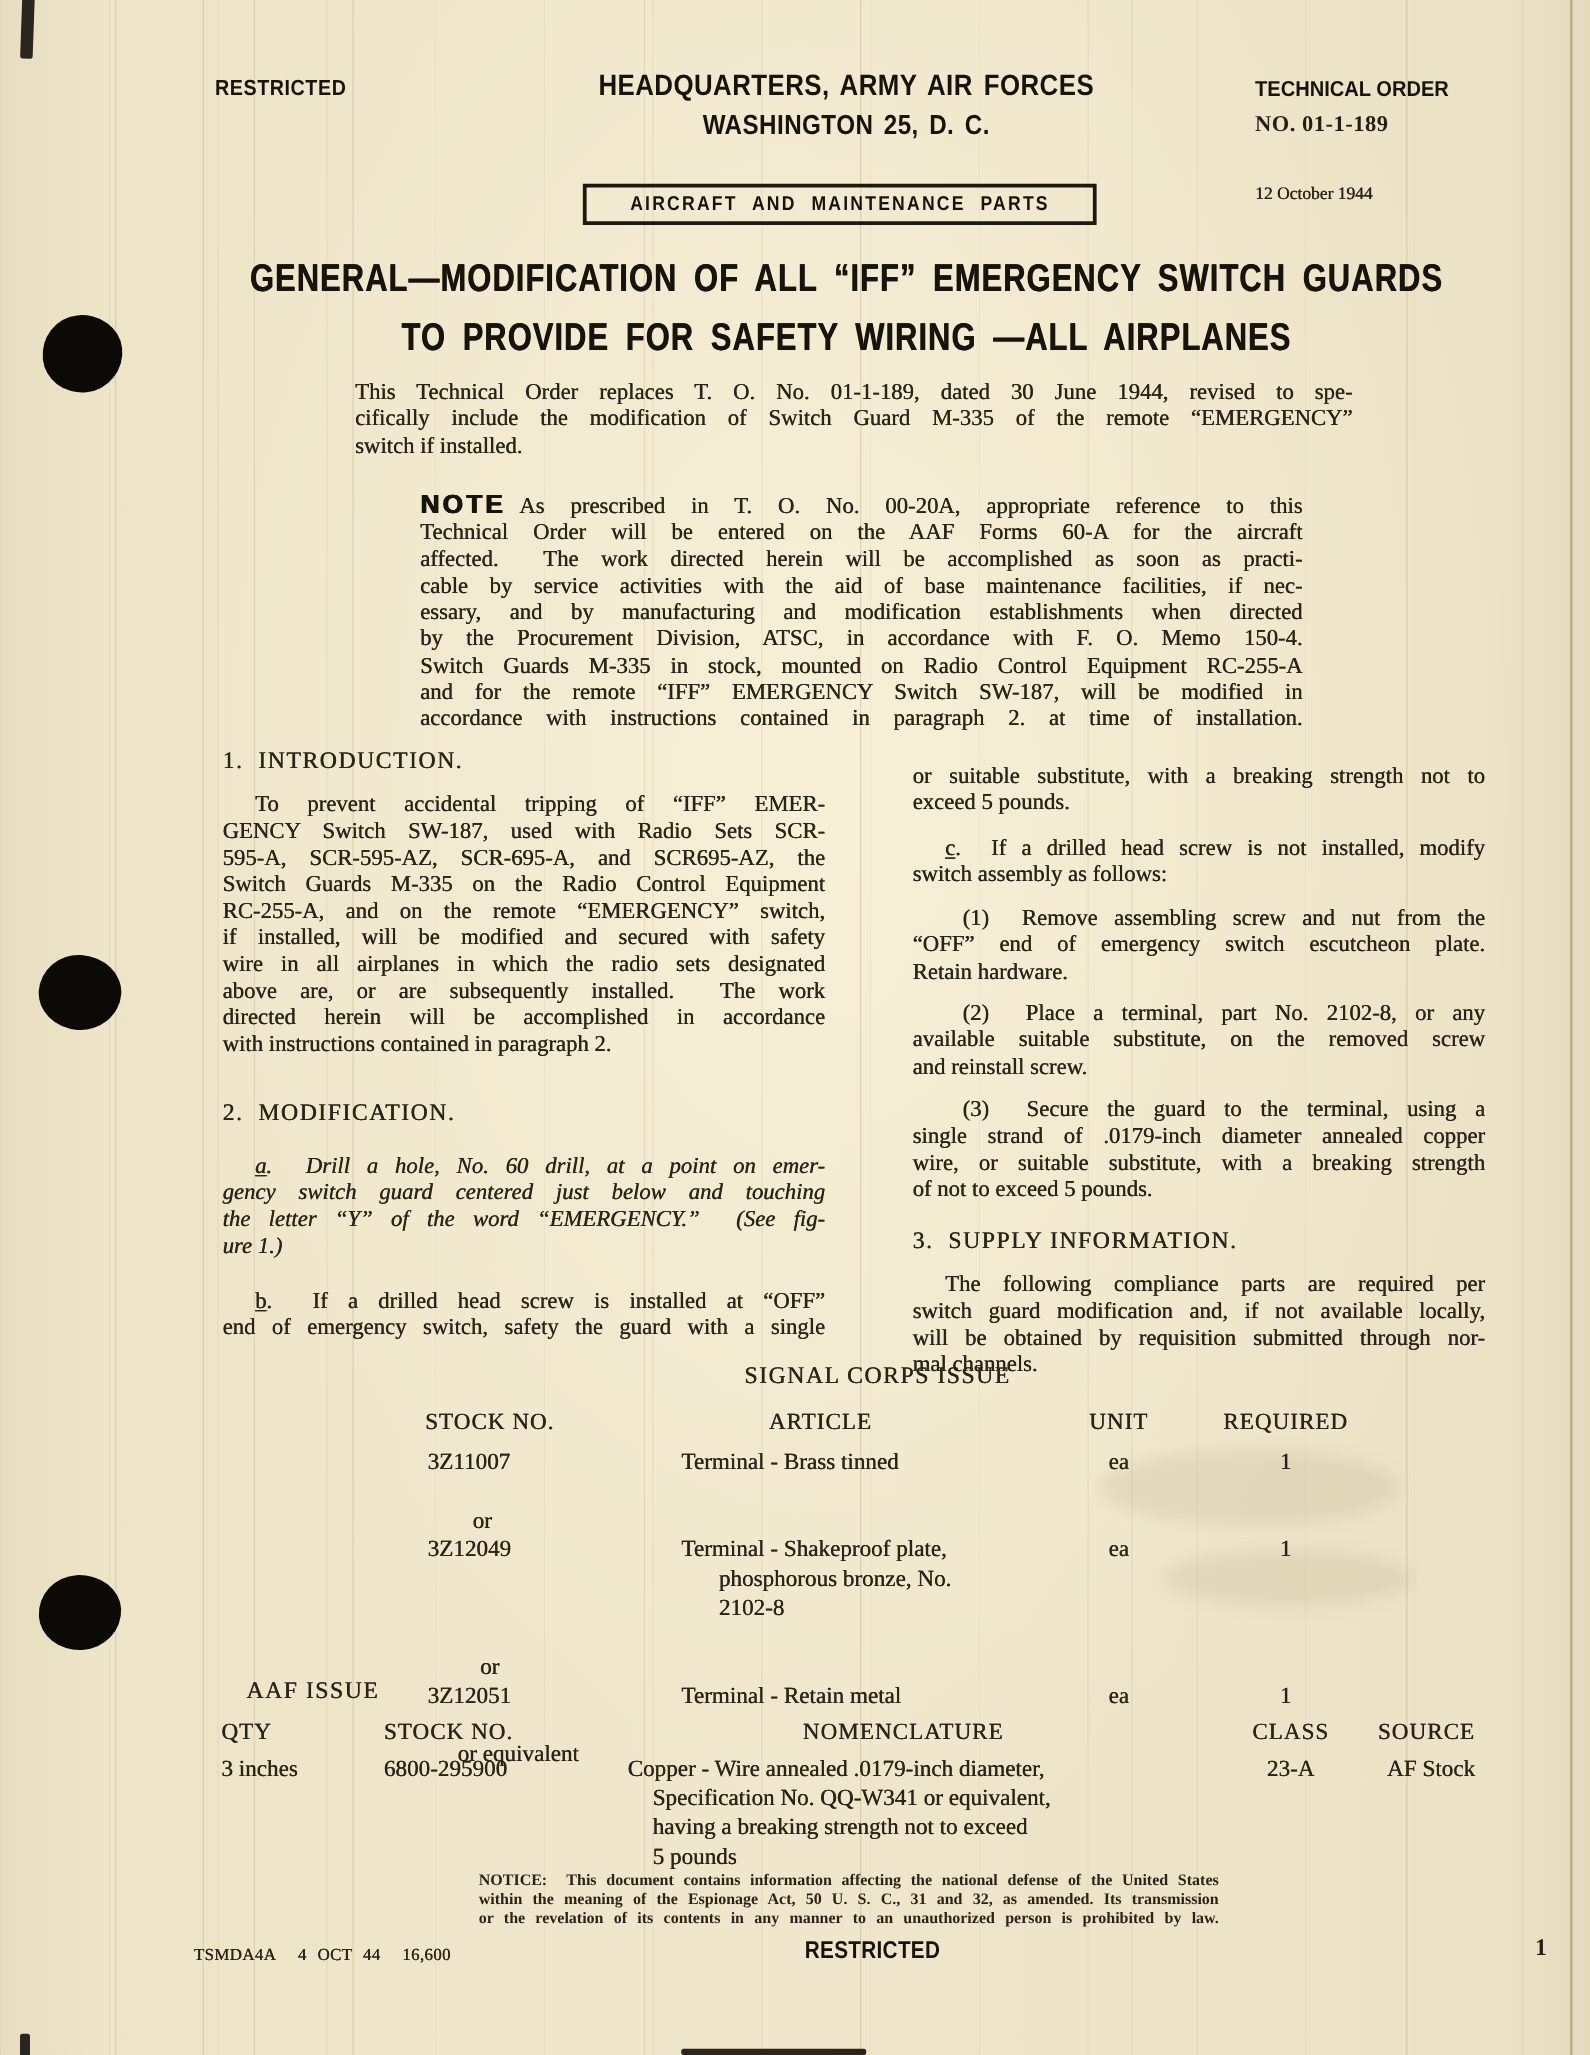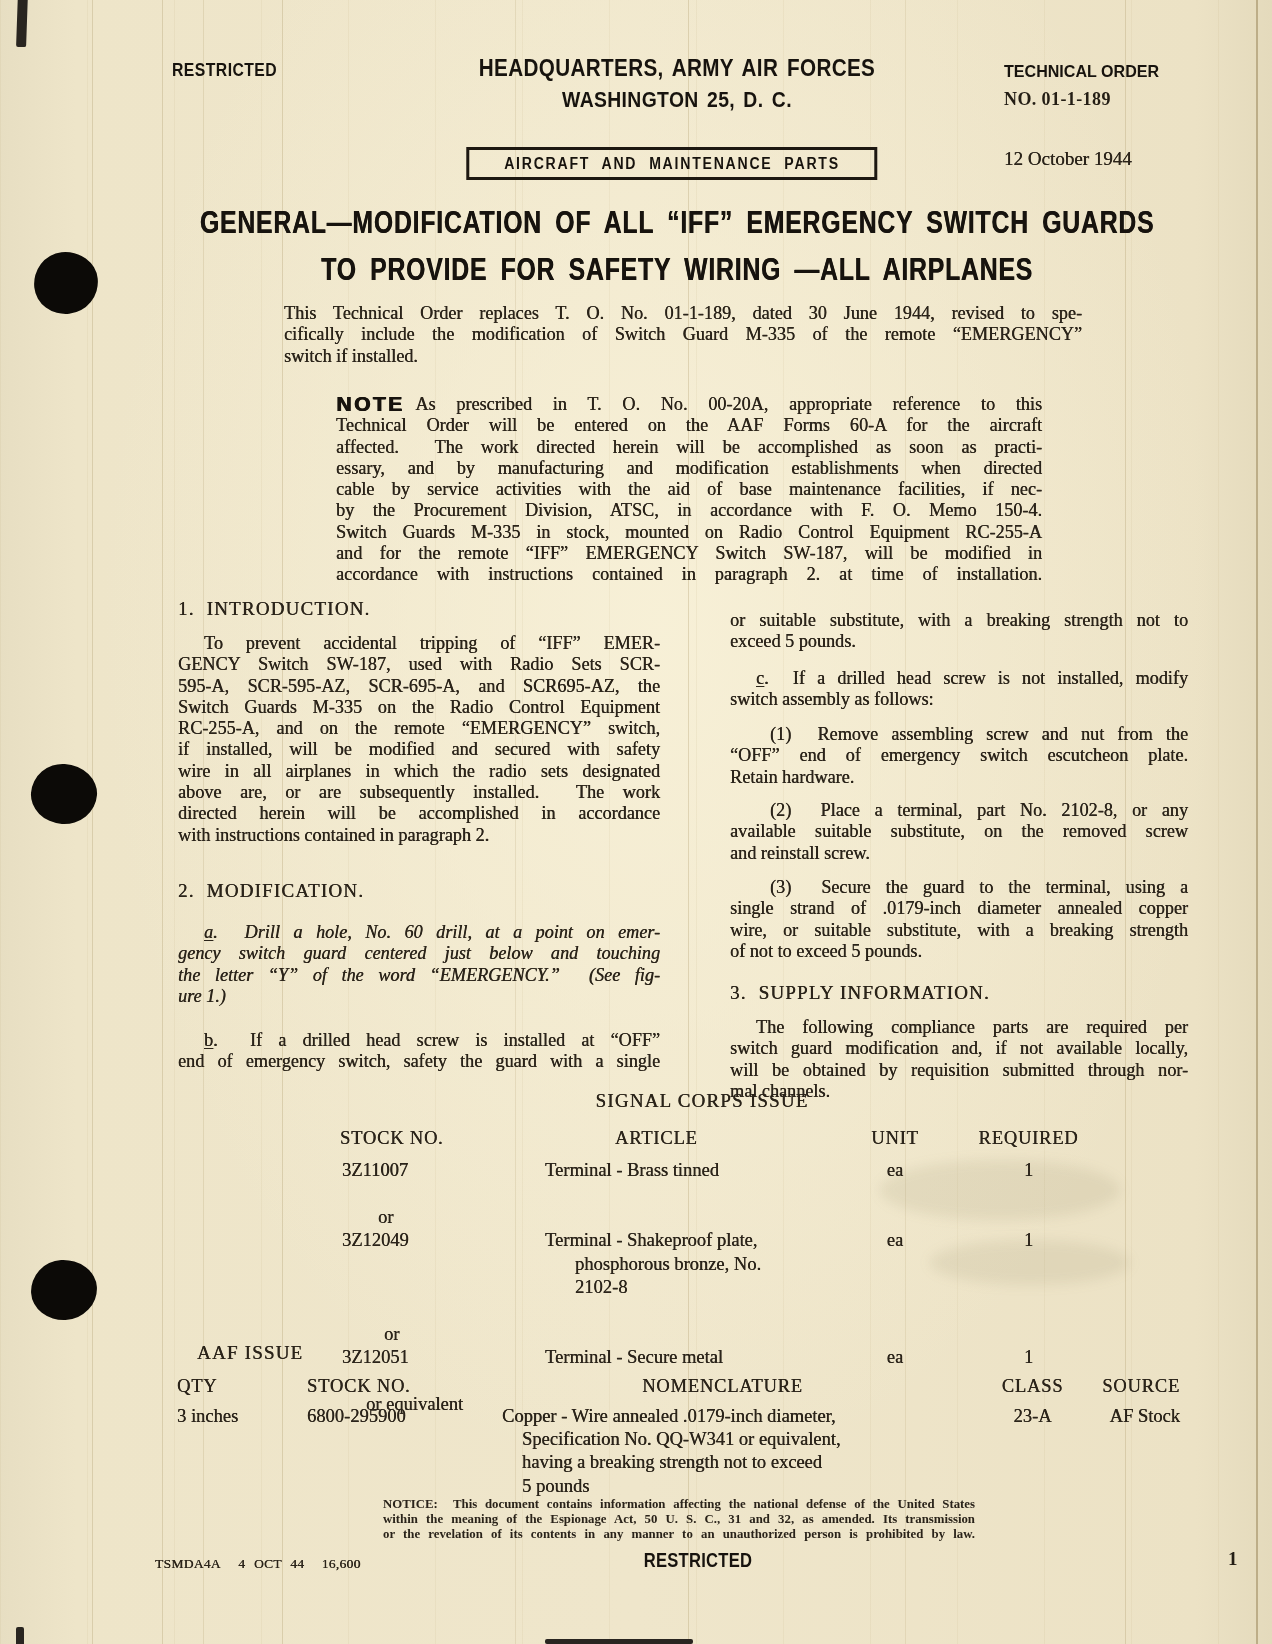--- a/index.html
+++ b/index.html
@@ -28,21 +28,21 @@
   .hdr-restricted{position:absolute; left:172px; top:60px; font-size:17.5px; letter-spacing:.5px; transform:scaleX(.9); transform-origin:left center;}
   .hdr-hq{position:absolute; left:677px; top:55px; transform:translateX(-50%) scaleX(.88); text-align:center; white-space:nowrap;}
   .hdr-hq .l1{font-size:23.5px; letter-spacing:.4px; word-spacing:3px;}
   .hdr-hq .l2{font-size:22px; margin-top:5px; letter-spacing:.4px; word-spacing:3px;}
   .hdr-to{position:absolute; left:1004px; top:61px;}
   .hdr-to .l1{font-size:17.3px; transform:scaleX(.93); transform-origin:left center; white-space:nowrap;}
   .hdr-to .l2{font-family:"Liberation Serif",serif; font-weight:700; color:#241e15; font-size:18px; margin-top:7px; letter-spacing:.4px;}
   .stamp-box{position:absolute; left:672px; top:147px; transform:translateX(-50%);
      border:3.5px solid #1d1811; padding:5px 12px 4px; white-space:nowrap;}
   .stamp-box span{display:inline-block; font-size:16px; letter-spacing:2px; word-spacing:7px; transform:scaleX(.88); transform-origin:center;}
-  .hdr-date{position:absolute; left:1004px; top:148px; font-size:19px; text-shadow:.3px 0 0 currentColor;}
+  .hdr-date{position:absolute; left:1004px; top:148px; font-size:14px; text-shadow:.3px 0 0 currentColor;}
 
   
   .doc-title{position:absolute; left:677px; top:199px; transform:translateX(-50%) scaleX(.8); text-align:center; white-space:nowrap;}
   .doc-title div{font-size:31px; line-height:47px; letter-spacing:1px; word-spacing:7px; text-shadow:.5px 0 0 currentColor;}
 
   
   .jlines > div{text-align:justify; text-align-last:justify; min-height:1em;}
   .last-left > div:last-child{text-align-last:left;}
   .ind > div:first-child{text-indent:26px;}
   .indlg > div:first-child{text-indent:40px;}
@@ -146,22 +146,22 @@
       <div>This Technical Order replaces T. O. No. 01-1-189, dated 30 June 1944, revised to spe-</div>
       <div>cifically include the modification of Switch Guard M-335 of the remote “EMERGENCY”</div>
       <div>switch if installed.</div>
     </div>
   <div class="note serif bodytext">
     <span class="note-label gothic">NOTE</span>
     <div class="jlines">
         <div>As prescribed in T. O. No. 00-20A, appropriate reference to this</div>
         <div>Technical Order will be entered on the AAF Forms 60-A for the aircraft</div>
         <div>affected.&nbsp; The work directed herein will be accomplished as soon as practi-</div>
+        <div>cable by service activities with the aid of base maintenance facilities, if nec-</div>
         <div>essary, and by manufacturing and modification establishments when directed</div>
-        <div>cable by service activities with the aid of base maintenance facilities, if nec-</div>
         <div>by the Procurement Division, ATSC, in accordance with F. O. Memo 150-4.</div>
         <div>Switch Guards M-335 in stock, mounted on Radio Control Equipment RC-255-A</div>
         <div>and for the remote “IFF” EMERGENCY Switch SW-187, will be modified in</div>
         <div>accordance with instructions contained in paragraph 2. at time of installation.</div>
       </div>
   </div>
 
   <div class="col-left serif bodytext">
     <div class="sec-h">1.&nbsp; INTRODUCTION.</div>
     <div class="para jlines last-left ind">
@@ -248,21 +248,21 @@
             <div class="art-cont">phosphorous bronze, No.</div>
             <div class="art-cont">2102-8</div>
           </div>
           <div class="c-unit">ea</div>
           <div class="c-req">1</div>
         </div>
         <div class="sig-or" style="padding-left: 44px;">or</div>
         <div class="sig-grid sig-row">
           <div class="c-stock">3Z12051</div>
           <div class="c-art">
-            <div class="">Terminal - Secure metal</div>
+            <div class="">Terminal - Retain metal</div>
           </div>
           <div class="c-unit">ea</div>
           <div class="c-req">1</div>
         </div>
         <div class="sig-or" style="padding-left: 26px;">or equivalent</div>
       </div>
   </div>
 
   <div class="aaf-table serif">
     <div class="aaf-title">AAF ISSUE</div>

